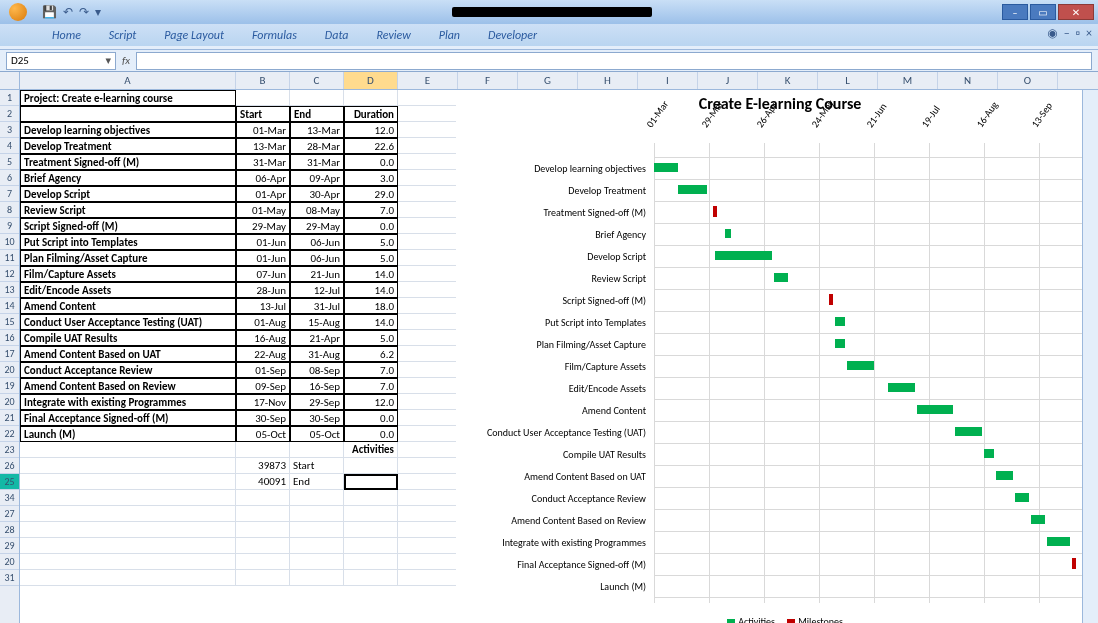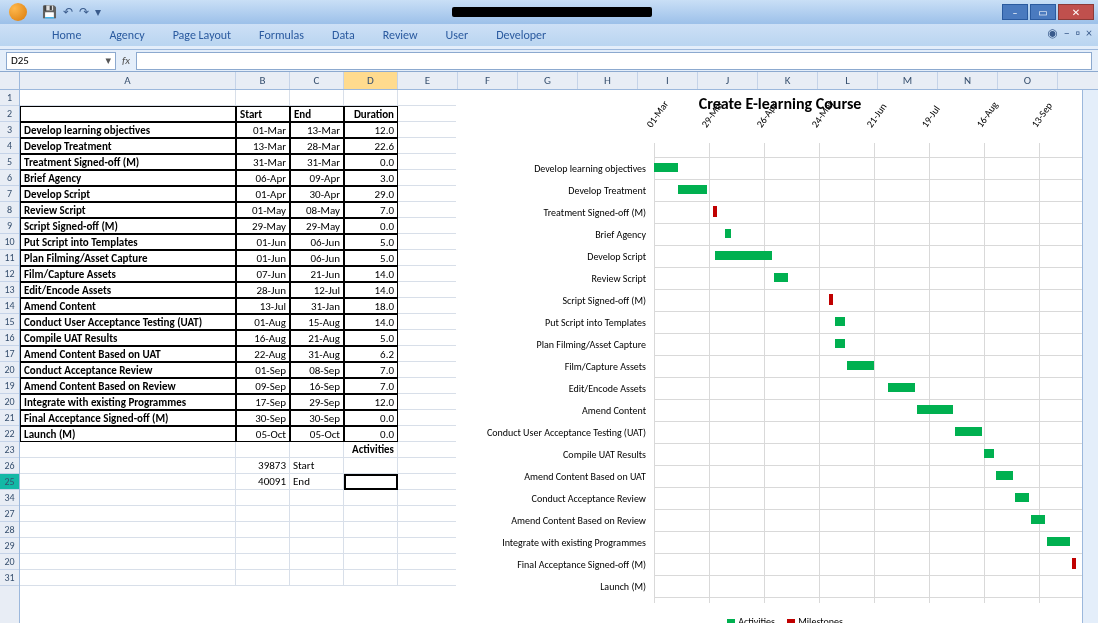--- a/index.html
+++ b/index.html
@@ -8,21 +8,21 @@
 .office-btn { width: 36px; height: 24px; display: flex; align-items: center; justify-content: center; }
 .office-orb { width: 18px; height: 18px; border-radius: 50%; background: radial-gradient(circle at 30% 30%, #ffb84d, #d97a0a); }
 .qat { display: flex; gap: 6px; padding-left: 6px; align-items: center; }
 .qat span { color: #3a5b8c; font-size: 12px; }
 .titlebar-mid { flex: 1; }
 .titlebar-black { height: 10px; width: 200px; background: #000; margin: 0 auto; border-radius: 2px; }
 .win-buttons { display: flex; gap: 2px; padding-right: 4px; }
 .win-btn { width: 26px; height: 16px; background: #4a7abf; border: 1px solid #2a5a9f; display: flex; align-items: center; justify-content: center; color: #fff; font-size: 10px; cursor: pointer; }
 .win-btn.close { background: #c0504d; border-color: #8b3a37; width: 36px; }
 .ribbon-tabs { height: 22px; background: linear-gradient(#cde0f6,#b9d5f0); display: flex; align-items: flex-end; padding-left: 38px; font-size: 12px; }
-.ribbon-tab { padding: 4px 14px; color: #2a5a9f; cursor: pointer; }
+.ribbon-tab { padding: 4px 14px; color: #2a5a9f; cursor: pointer; font-style: italic; }
 .ribbon-right { position: absolute; right: 6px; top: 26px; display: flex; gap: 6px; color: #3a5b8c; }
 .ribbon-right span { cursor: pointer; font-size: 12px; }
 .ribbon-body { height: 4px; background: #e4eefa; border-bottom: 1px solid #9cb8dc; }
 .namebox-row { height: 22px; background: #e4eefa; display: flex; align-items: center; border-bottom: 1px solid #8ca9cf; }
 .namebox { width: 110px; height: 18px; background: #fff; border: 1px solid #8ca9cf; margin-left: 6px; padding: 0 4px; display: flex; align-items: center; justify-content: space-between; font-size: 11px; }
 .namebox-dd { color: #555; cursor: pointer; }
 .fxicon { margin: 0 6px; font-style: italic; color: #555; }
 .formula-bar { flex: 1; height: 18px; background: #fff; border: 1px solid #8ca9cf; margin-right: 6px; }
 .sheet { display: flex; height: 551px; }
 .rowhdrs { width: 20px; background: #e8edf5; border-right: 1px solid #9cb8dc; }
@@ -73,26 +73,26 @@
     </div>
   <div class="win-buttons">
     <div class="win-btn">–</div>
     <div class="win-btn">▭</div>
     <div class="win-btn close">✕</div>
   </div>
 </div>
 
 <div class="ribbon-tabs">
   <div class="ribbon-tab">Home</div>
-  <div class="ribbon-tab">Agency</div>
+  <div class="ribbon-tab">Script</div>
   <div class="ribbon-tab">Page Layout</div>
   <div class="ribbon-tab">Formulas</div>
   <div class="ribbon-tab">Data</div>
   <div class="ribbon-tab">Review</div>
-  <div class="ribbon-tab">User</div>
+  <div class="ribbon-tab">Plan</div>
   <div class="ribbon-tab">Developer</div>
 </div>
 <div class="ribbon-right">
   <span>◉</span>
   <span>–</span>
   <span>▫</span>
   <span>×</span>
 </div>
 <div class="ribbon-body"></div>
 
@@ -157,20 +157,21 @@
         <div class="colhdr">I</div>
         <div class="colhdr">J</div>
         <div class="colhdr">K</div>
         <div class="colhdr">L</div>
         <div class="colhdr">M</div>
         <div class="colhdr">N</div>
         <div class="colhdr">O</div>
       </div>
     <div class="gridrows" id="gridrows">
         <div class="gridrow">
+          <div class="cell bold bdr">Project: Create e-learning course</div>
           <div class="cell"></div>
           <div class="cell"></div>
           <div class="cell"></div>
           <div class="cell"></div>
           <div class="cell"></div>
           <div class="cell"></div>
           <div class="cell"></div>
           <div class="cell"></div>
           <div class="cell"></div>
           <div class="cell"></div>
@@ -379,21 +380,21 @@
           <div class="cell"></div>
           <div class="cell"></div>
           <div class="cell"></div>
           <div class="cell"></div>
           <div class="cell"></div>
           <div class="cell"></div>
         </div>
         <div class="gridrow">
           <div class="cell bold bdr">Amend Content</div>
           <div class="cell bdr r">13-Jul</div>
-          <div class="cell bdr r">31-Jan</div>
+          <div class="cell bdr r">31-Jul</div>
           <div class="cell bdr r">18.0</div>
           <div class="cell"></div>
           <div class="cell"></div>
           <div class="cell"></div>
           <div class="cell"></div>
           <div class="cell"></div>
           <div class="cell"></div>
           <div class="cell"></div>
           <div class="cell"></div>
           <div class="cell"></div>
@@ -413,21 +414,21 @@
           <div class="cell"></div>
           <div class="cell"></div>
           <div class="cell"></div>
           <div class="cell"></div>
           <div class="cell"></div>
           <div class="cell"></div>
         </div>
         <div class="gridrow">
           <div class="cell bold bdr">Compile UAT Results</div>
           <div class="cell bdr r">16-Aug</div>
-          <div class="cell bdr r">21-Aug</div>
+          <div class="cell bdr r">21-Apr</div>
           <div class="cell bdr r">5.0</div>
           <div class="cell"></div>
           <div class="cell"></div>
           <div class="cell"></div>
           <div class="cell"></div>
           <div class="cell"></div>
           <div class="cell"></div>
           <div class="cell"></div>
           <div class="cell"></div>
           <div class="cell"></div>
@@ -480,21 +481,21 @@
           <div class="cell"></div>
           <div class="cell"></div>
           <div class="cell"></div>
           <div class="cell"></div>
           <div class="cell"></div>
           <div class="cell"></div>
           <div class="cell"></div>
         </div>
         <div class="gridrow">
           <div class="cell bold bdr">Integrate with existing Programmes</div>
-          <div class="cell bdr r">17-Sep</div>
+          <div class="cell bdr r">17-Nov</div>
           <div class="cell bdr r">29-Sep</div>
           <div class="cell bdr r">12.0</div>
           <div class="cell"></div>
           <div class="cell"></div>
           <div class="cell"></div>
           <div class="cell"></div>
           <div class="cell"></div>
           <div class="cell"></div>
           <div class="cell"></div>
           <div class="cell"></div>

